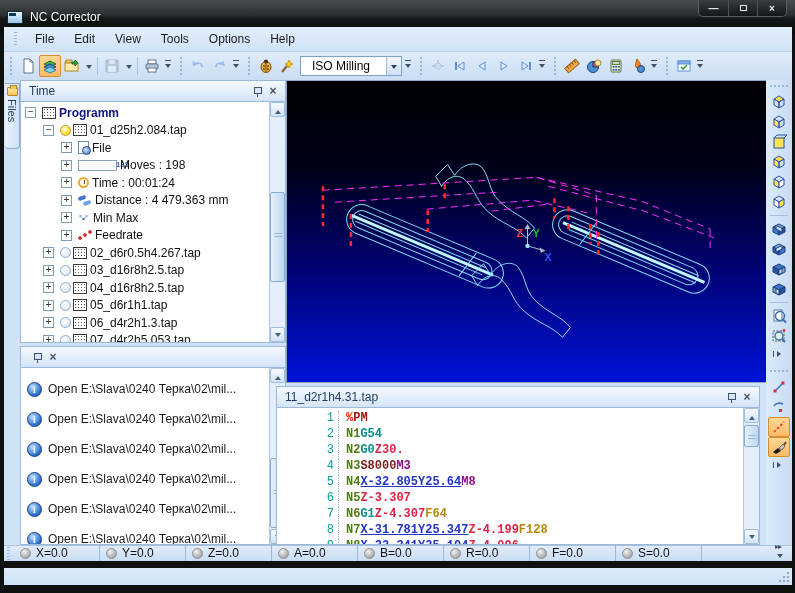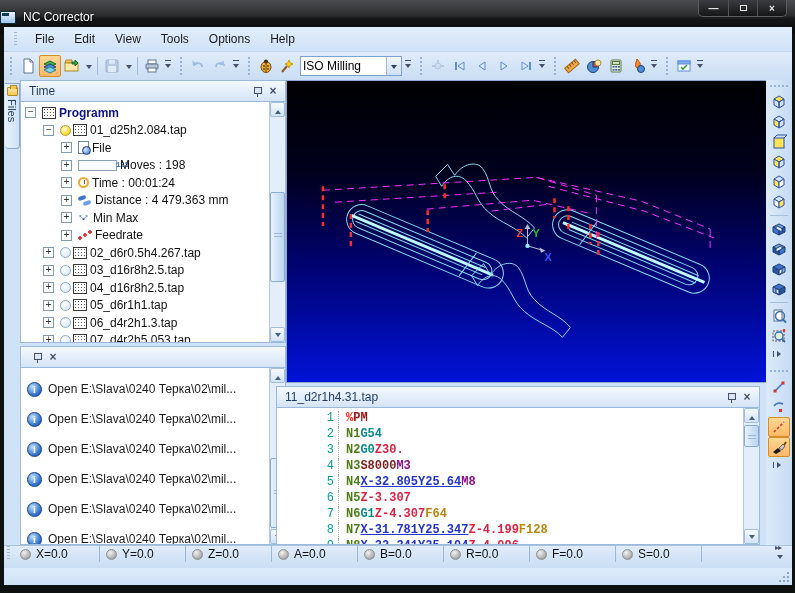--- a/index.html
+++ b/index.html
@@ -2,21 +2,21 @@
 <html><head>
 <meta charset="utf-8">
 <style>
   * { margin:0; padding:0; box-sizing:border-box; }
   html,body { width:795px; height:593px; font-family:"Liberation Sans", sans-serif; }
   .window { position:relative; width:795px; height:593px; background:#0d1210; overflow:hidden; }
 
   
   .titlebar { position:absolute; left:0; top:0; width:795px; height:34px;
     background:linear-gradient(#4a4d4f,#2b2d2e 45%,#141617 55%,#0a0c0c);
-    display:flex; align-items:center; padding-left:0; }
+    display:flex; align-items:center; padding-left:7px; }
   .app-icon { width:16px; height:13px; position:relative; margin-right:7px;
     background:linear-gradient(#e8f4ff,#9fc4e8); border:1px solid #0c2a3a; border-radius:1px; }
   .app-icon::before { content:""; position:absolute; left:1px; top:1px; width:7px; height:3px; background:#0c3a52; }
   .title-text { color:#fff; font-size:12px; text-shadow:0 1px 2px #000; }
   .winbtns { position:absolute; right:8px; top:0; display:flex; border:1px solid #5a5d5f; border-top:none;
     border-radius:0 0 5px 5px; overflow:hidden; background:linear-gradient(#3a3d3f,#141617); }
   .wbtn { width:29px; height:16px; display:flex; align-items:center; justify-content:center;
     color:#e8e8e8; font-size:10px; font-weight:bold; border-left:1px solid #505354; cursor:pointer; }
   .wbtn:first-child { border-left:none; }
   .wbtn .sq { width:7px; height:6px; border:1px solid #e8e8e8; display:inline-block; }
@@ -37,21 +37,21 @@
     border-radius:2px; border:1px solid transparent; cursor:pointer; }
   .tb.active { background:linear-gradient(#ffd894,#fcb868); border:1px solid #d78d28; }
   .tb.disabled { opacity:.45; cursor:default; }
   .dd { width:11px; height:22px; display:flex; align-items:center; justify-content:center; cursor:pointer; }
   .dd::after { content:""; border:3px solid transparent; border-top:4px solid #44506b; margin-top:4px; }
   .tsep { width:1px; height:18px; background:#a8c0dd; margin:0 3px; }
   .overflow { width:11px; height:22px; position:relative; cursor:pointer; margin-right:2px; }
   .overflow::before { content:""; position:absolute; left:2px; top:5px; width:6px; height:1px; background:#44506b; }
   .overflow::after { content:""; position:absolute; left:2px; top:9px; border:3px solid transparent; border-top:4px solid #44506b; }
   .combo { height:20px; width:102px; background:#fff; border:1px solid #7da2ce; display:flex; align-items:center;
-    font-size:12px; padding-left:2px; margin:0 1px; cursor:pointer; }
+    font-size:12px; padding-left:11px; margin:0 1px; cursor:pointer; }
   .combo .cval { flex:1; }
   .combo-btn { width:15px; height:18px; background:linear-gradient(#f2f7fe,#cfe0f5); border-left:1px solid #9ebde0;
     display:flex; align-items:center; justify-content:center; }
   .combo-btn::after { content:""; border:3px solid transparent; border-top:4px solid #2c3e5c; margin-top:4px; }
 
   
   .main { position:absolute; left:4px; top:80px; width:788px; height:465px; background:#cfe2f7; }
 
   .dock-strip { position:absolute; left:0; top:0; width:16px; height:100%; }
   .files-tab { position:absolute; left:1px; top:3px; width:15px; height:66px; background:linear-gradient(90deg,#e7f1fc,#cfe2f7);
@@ -141,22 +141,22 @@
   .vgrip { width:18px; height:5px; margin:2px 0 3px 0;
     background:repeating-linear-gradient(90deg,#97b4d4 0 2px, transparent 2px 4px); background-size:100% 2px; background-repeat:no-repeat; background-position:0 1px; }
   .rtb { width:22px; height:20px; display:flex; align-items:center; justify-content:center; border-radius:2px; border:1px solid transparent; cursor:pointer; }
   .rtb.active { background:linear-gradient(#ffd894,#fcb868); border:1px solid #d78d28; }
   .rsep { width:18px; height:1px; background:#a8c0dd; margin:3px 0; }
   .voverflow { width:20px; height:11px; position:relative; cursor:pointer; margin:2px 0 8px 0; }
   .voverflow::before { content:""; position:absolute; left:4px; top:3px; width:1px; height:6px; background:#44506b; }
   .voverflow::after { content:""; position:absolute; left:8px; top:3px; border:3px solid transparent; border-left:4px solid #44506b; }
 
   
-  .statusbar { position:absolute; left:4px; top:545px; width:788px; height:23px;
-    background:linear-gradient(#e0ecfa,#c9ddf4); display:flex; align-items:flex-start; border-top:1px solid #aac3e2; }
+  .statusbar { position:absolute; left:4px; top:545px; width:788px; height:16px;
+    background:linear-gradient(#e0ecfa,#c9ddf4); display:flex; align-items:flex-end; border-top:1px solid #aac3e2; }
   .statusbar::before { content:""; width:3px; height:14px; margin:0 4px 0 3px;
     background:repeating-linear-gradient(#9db9d9 0 1px, transparent 1px 3px); }
   .status-cell { width:86px; display:flex; align-items:center; font-size:12px; color:#111; border-right:1px solid #9db9d9; height:16px; }
   .sphere { width:11px; height:11px; border-radius:50%; margin:0 5px 0 6px;
     background:radial-gradient(circle at 35% 30%, #f2f2f2, #b5b5b5 60%, #8a8a8a); border:1px solid #909090; }
   .sb-overflow { margin-left:auto; margin-right:4px; width:14px; height:16px; position:relative; cursor:pointer; }
   .sb-overflow::before { content:"\25B8\25B8"; position:absolute; left:1px; top:-3px; font-size:8px; color:#44506b; letter-spacing:-1px; }
   .sb-overflow::after { content:""; position:absolute; left:3px; top:9px; border:3px solid transparent; border-top:4px solid #44506b; }
   .lowerbar { position:absolute; left:4px; top:568px; width:788px; height:17px;
     background:linear-gradient(#dcebfa,#cfe2f7); }

